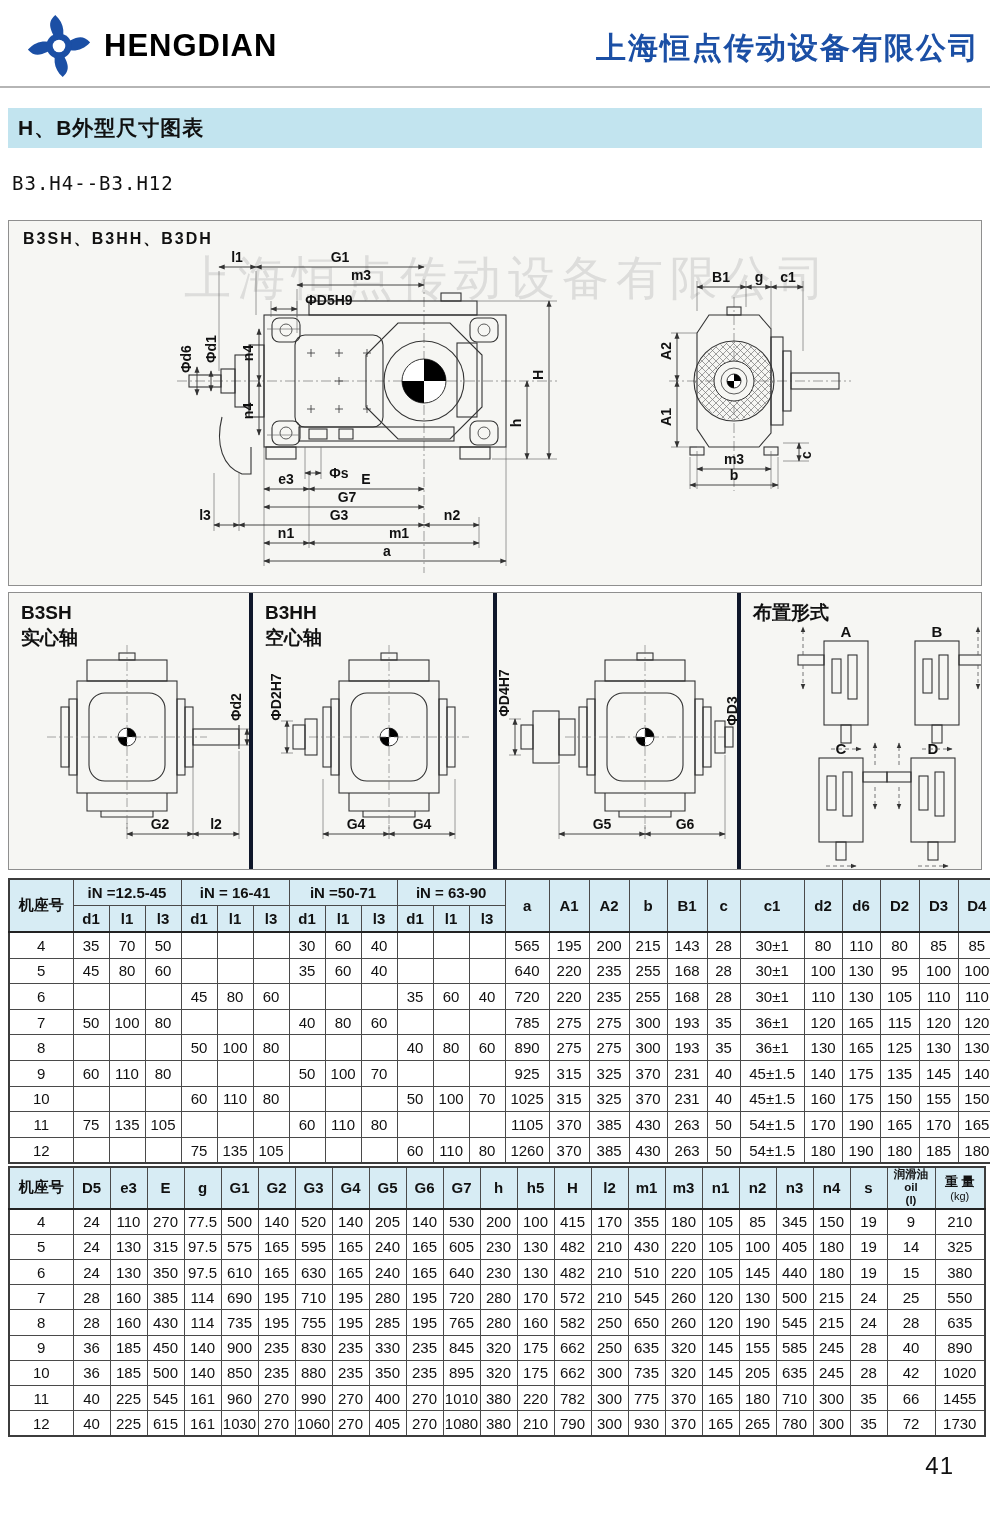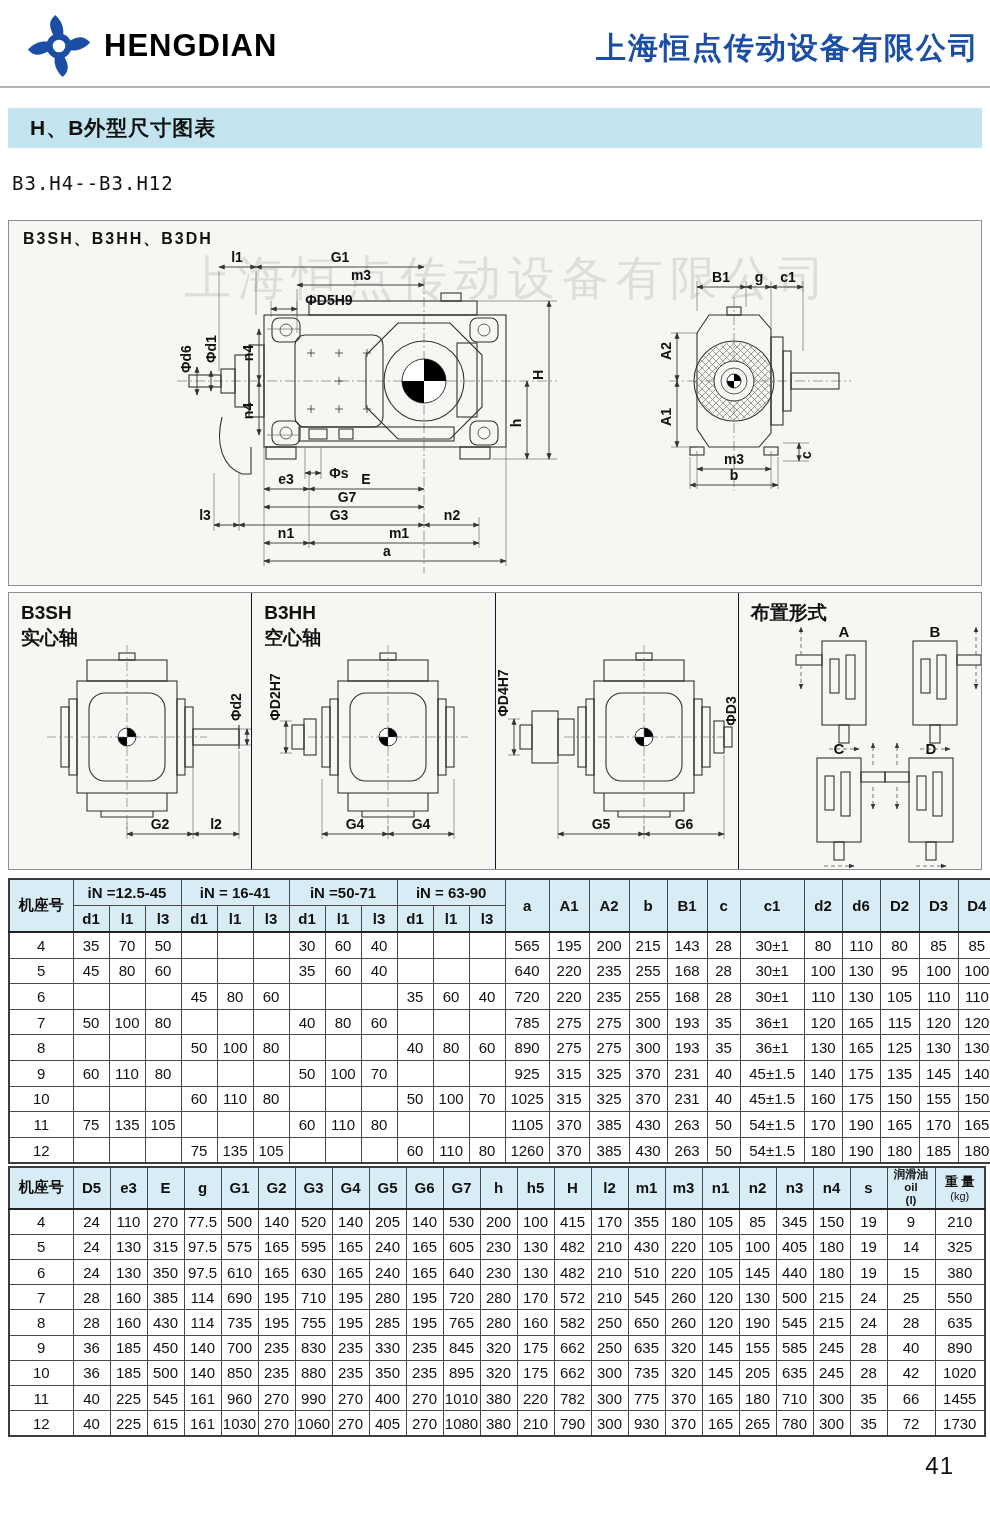--- a/index.html
+++ b/index.html
@@ -6,28 +6,28 @@
   body{position:relative;width:990px;height:1513px;background:#ffffff;
        font-family:"Liberation Sans","DejaVu Sans",sans-serif;color:#111;overflow:hidden;}
   .abs{position:absolute;}
   
   .logo-wrap{left:28px;top:14px;display:flex;align-items:center;gap:14px;}
   .logo-text{font-size:31px;font-weight:bold;color:#000000;letter-spacing:1px;}
   .company{right:10px;top:28px;font-size:30px;font-weight:bold;color:#1b4fa5;letter-spacing:2px;}
   .hr{left:0;top:86px;width:990px;height:2px;background:#b5b5b5;}
   
   .banner{left:8px;top:108px;width:974px;height:40px;background:#c2e4ef;display:flex;align-items:center;}
-  .banner span{font-size:21px;font-weight:bold;padding-left:22px;letter-spacing:1px;}
+  .banner span{font-size:21px;font-weight:bold;padding-left:10px;letter-spacing:1px;}
   .subtitle{left:12px;top:172px;font-size:19px;font-family:"DejaVu Sans Mono","Liberation Mono",monospace;letter-spacing:1px;}
   
   .drawbox{left:8px;top:220px;width:972px;height:364px;border:1px solid #8f8f8f;background:#f6f6f3;overflow:hidden;}
   .drawtitle{left:14px;top:8px;font-size:16px;font-weight:bold;letter-spacing:2px;}
   .watermark{left:175px;top:26px;font-size:47px;color:#c9c9c9;opacity:.55;letter-spacing:7px;white-space:nowrap;}
   .panelstrip{left:8px;top:592px;width:972px;height:276px;border:1px solid #8f8f8f;background:#f6f6f3;display:flex;}
-  .panel{flex:1;position:relative;border-right:1px solid #0f172a;overflow:hidden;}
+  .panel{flex:1;position:relative;border-right:4px solid #0f172a;overflow:hidden;}
   .panel:last-child{border-right:none;}
   .ptitle{position:absolute;left:12px;top:8px;font-size:19px;font-weight:bold;line-height:1.3;z-index:2;}
   .panel svg,.drawbox>svg{position:absolute;left:0;top:0;}
   
   table{position:absolute;border-collapse:collapse;table-layout:fixed;width:974px;background:#fff;}
   #t1{left:8px;top:878px;}
   #t2{left:8px;top:1166px;}
   th,td{border:1px solid #4a4a4a;text-align:center;padding:0;font-size:15px;overflow:hidden;white-space:nowrap;}
   th{background:#d7ecf4;font-weight:bold;height:25px;}
   td{height:24.6px;font-weight:normal;}
@@ -893,21 +893,21 @@
         <td>24</td>
         <td>28</td>
         <td>635</td>
       </tr>
       <tr>
         <td>9</td>
         <td>36</td>
         <td>185</td>
         <td>450</td>
         <td>140</td>
-        <td>700</td>
+        <td>900</td>
         <td>235</td>
         <td>830</td>
         <td>235</td>
         <td>330</td>
         <td>235</td>
         <td>845</td>
         <td>320</td>
         <td>175</td>
         <td>662</td>
         <td>250</td>

